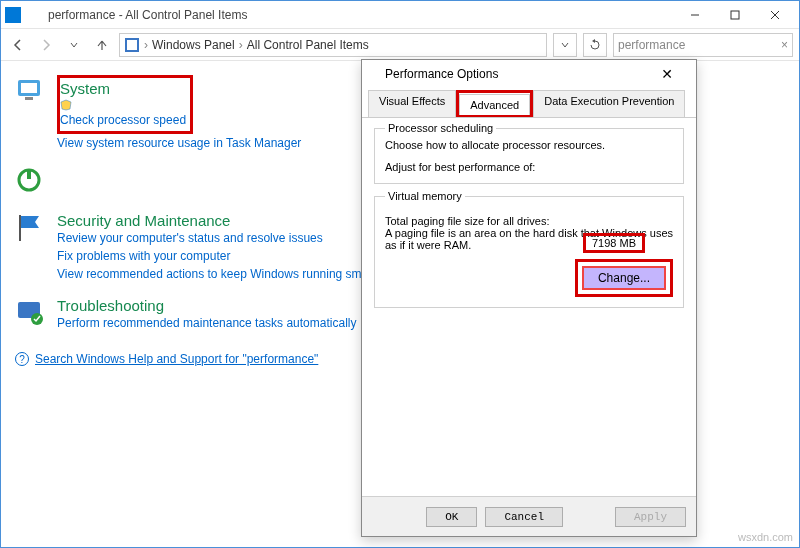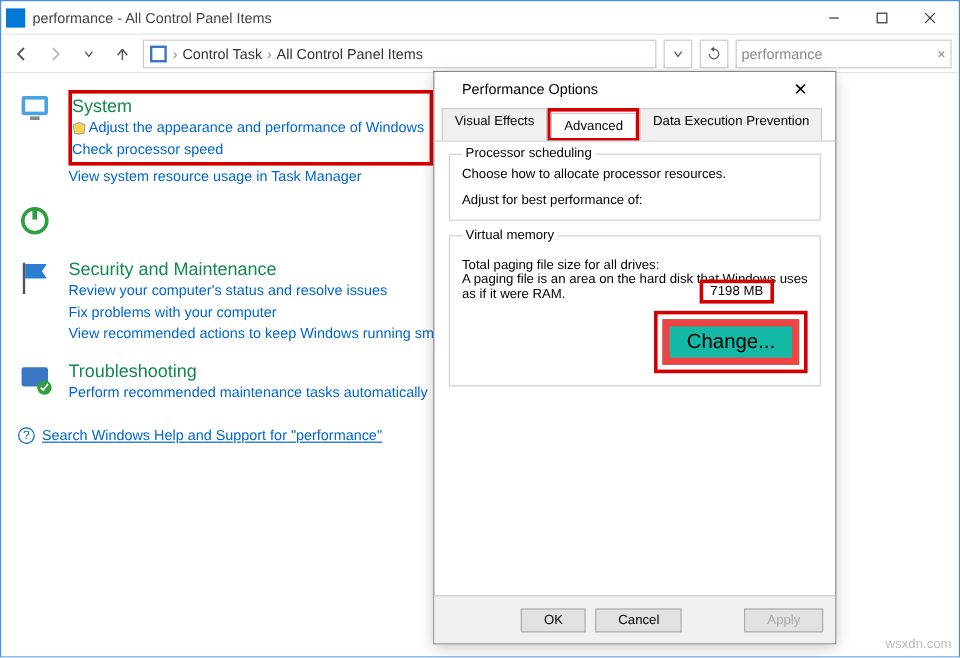--- a/index.html
+++ b/index.html
@@ -1,18 +1,18 @@
 <!DOCTYPE html>
 <html><head>
 <meta charset="utf-8">
 <style>
   * { box-sizing: border-box; font-family: "Segoe UI", Arial, sans-serif; }
   body { margin: 0; width: 800px; height: 548px; background: #fff; font-size: 12px; color: #000; position: relative; overflow: hidden; }
   .window { border: 1px solid #4a90d9; width: 800px; height: 548px; position: relative; }
-  .titlebar { height: 28px; display: flex; align-items: center; padding: 0 4px; border-bottom: 1px solid #e5e5e5; }
+  .titlebar { height: 28px; display: flex; align-items: center; padding: 0 4px; border-bottom: 1px solid #e5e5e5; gap: 21px; }
   .titlebar .icon { width: 16px; height: 16px; background: #0078d7; margin-right: 6px; }
   .titlebar .title { flex: 1; font-size: 12px; color: #444; }
   .winbtns { display: flex; }
   .winbtn { width: 40px; height: 26px; display: flex; align-items: center; justify-content: center; color: #444; }
   .navbar { height: 32px; display: flex; align-items: center; padding: 0 6px; gap: 6px; border-bottom: 1px solid #e5e5e5; }
   .navbtn { width: 22px; height: 22px; display:flex; align-items:center; justify-content:center; color:#555; }
   .addr { flex:1; display:flex; align-items:center; border:1px solid #ccc; height:24px; padding:0 4px; gap:4px; }
   .addr .crumb { color:#333; }
   .addr .chev { color:#888; }
   .addr-btn { width:24px; height:24px; border:1px solid #ccc; display:flex; align-items:center; justify-content:center; }
@@ -38,24 +38,24 @@
   .tab-hi { border:3px solid #d40000; padding:0;text-align:center; }
   .dlg-body { padding:10px 12px; }
   .grp { border:1px solid #d0d0d0; padding:8px 10px 10px; margin-bottom:12px; font-size:11px; }
   .grp .legend { position:relative; top:-15px; background:#fff; padding:0 3px; display:inline-block; }
   .grp-inner { margin-top:-10px; }
   .radio-row { display:flex; gap:30px; margin-top:6px; }
   .radio { display:flex; align-items:center; gap:4px; }
   .radio .dot { width:12px; height:12px; border:1px solid #333; border-radius:50%; display:flex; align-items:center; justify-content:center; }
   .radio .dot.sel::after { content:""; width:6px; height:6px; background:#333; border-radius:50%; }
   .vm-val { position:absolute; border:3px solid #d40000; padding:1px 6px; right:38px; margin-top:-18px; font-size:11px; }
-  .changebtn { display:inline-block; padding:3px 14px; border:6px solid #ef4444; background:#14b8a6; font-size:17px; }
+  .changebtn { display:inline-block; padding:3px 14px; border:2px solid #ef4444; background:#c4b5fd; font-size:12px; }
   .change-hi { border:3px solid #d40000; padding:4px; display:inline-block; float:right; margin-top:4px; }
   .dlg-foot { position:absolute; bottom:0; left:0; right:0; height:40px; background:#f0f0f0; display:flex; align-items:center; justify-content:flex-end; gap:8px; padding:0 10px; border-top:1px solid #d0d0d0; }
-  .dlg-btn { padding:3px 18px; border:1px solid #adadad; background:#e1e1e1; font-size:11px; }
+  .dlg-btn { padding:3px 18px; border:1px solid #adadad; background:#e1e1e1; font-size:11px;font-family:Liberation Mono, monospace; }
   .dlg-btn.disabled { color:#aaa;margin-left:44px; }
   svg { display:block; }
 </style>
 </head>
 <body>
 
 <div class="window">
 
   <div class="titlebar">
     <div class="icon"></div>
@@ -102,21 +102,21 @@
         </svg>
       </div>
     <div class="addr">
       <span>
           <svg width="16" height="16">
             <rect x="1" y="1" width="14" height="14" fill="#3a76c4"></rect>
             <rect x="3" y="3" width="10" height="10" fill="#fff"></rect>
           </svg>
         </span>
       <span class="chev">›</span>
-      <span class="crumb">Control Task</span>
+      <span class="crumb">Windows Panel</span>
       <span class="chev">›</span>
       <span class="crumb">All Control Panel Items</span>
     </div>
     <div class="addr-btn">
         <svg width="10" height="10">
           <path d="M2 3 L5 7 L8 3" fill="none" stroke="#555"></path>
         </svg>
       </div>
     <div class="addr-btn">
         <svg width="12" height="12">
@@ -140,21 +140,21 @@
             <rect x="10" y="22" width="8" height="3" fill="#888"></rect>
           </svg>
       </div>
       <div>
         <div class="hibox">
           <a class="cat-title" style="display:block">System</a>
           <span style="display:inline-block;vertical-align:middle;margin-right:2px;">
             <svg width="12" height="12">
                 <path d="M6 1 L11 3 L10 10 L6 11 L2 10 L1 3 Z" fill="#ffd24d" stroke="#2a7dd1" stroke-width="0.5"></path>
               </svg>
-          </span><a class="cat-link" style="display:inline">Adjust the appearance and performance of Windows</a>
+          </span>
           <a class="cat-link">Check processor speed</a>
         </div>
         <a class="cat-link">View system resource usage in Task Manager</a>
       </div>
     </div>
 
     <div class="cat">
       <div class="cat-icon">
         <svg width="32" height="32">
             <circle cx="14" cy="14" r="10" fill="none" stroke="#2e9e3f" stroke-width="3"></circle>

